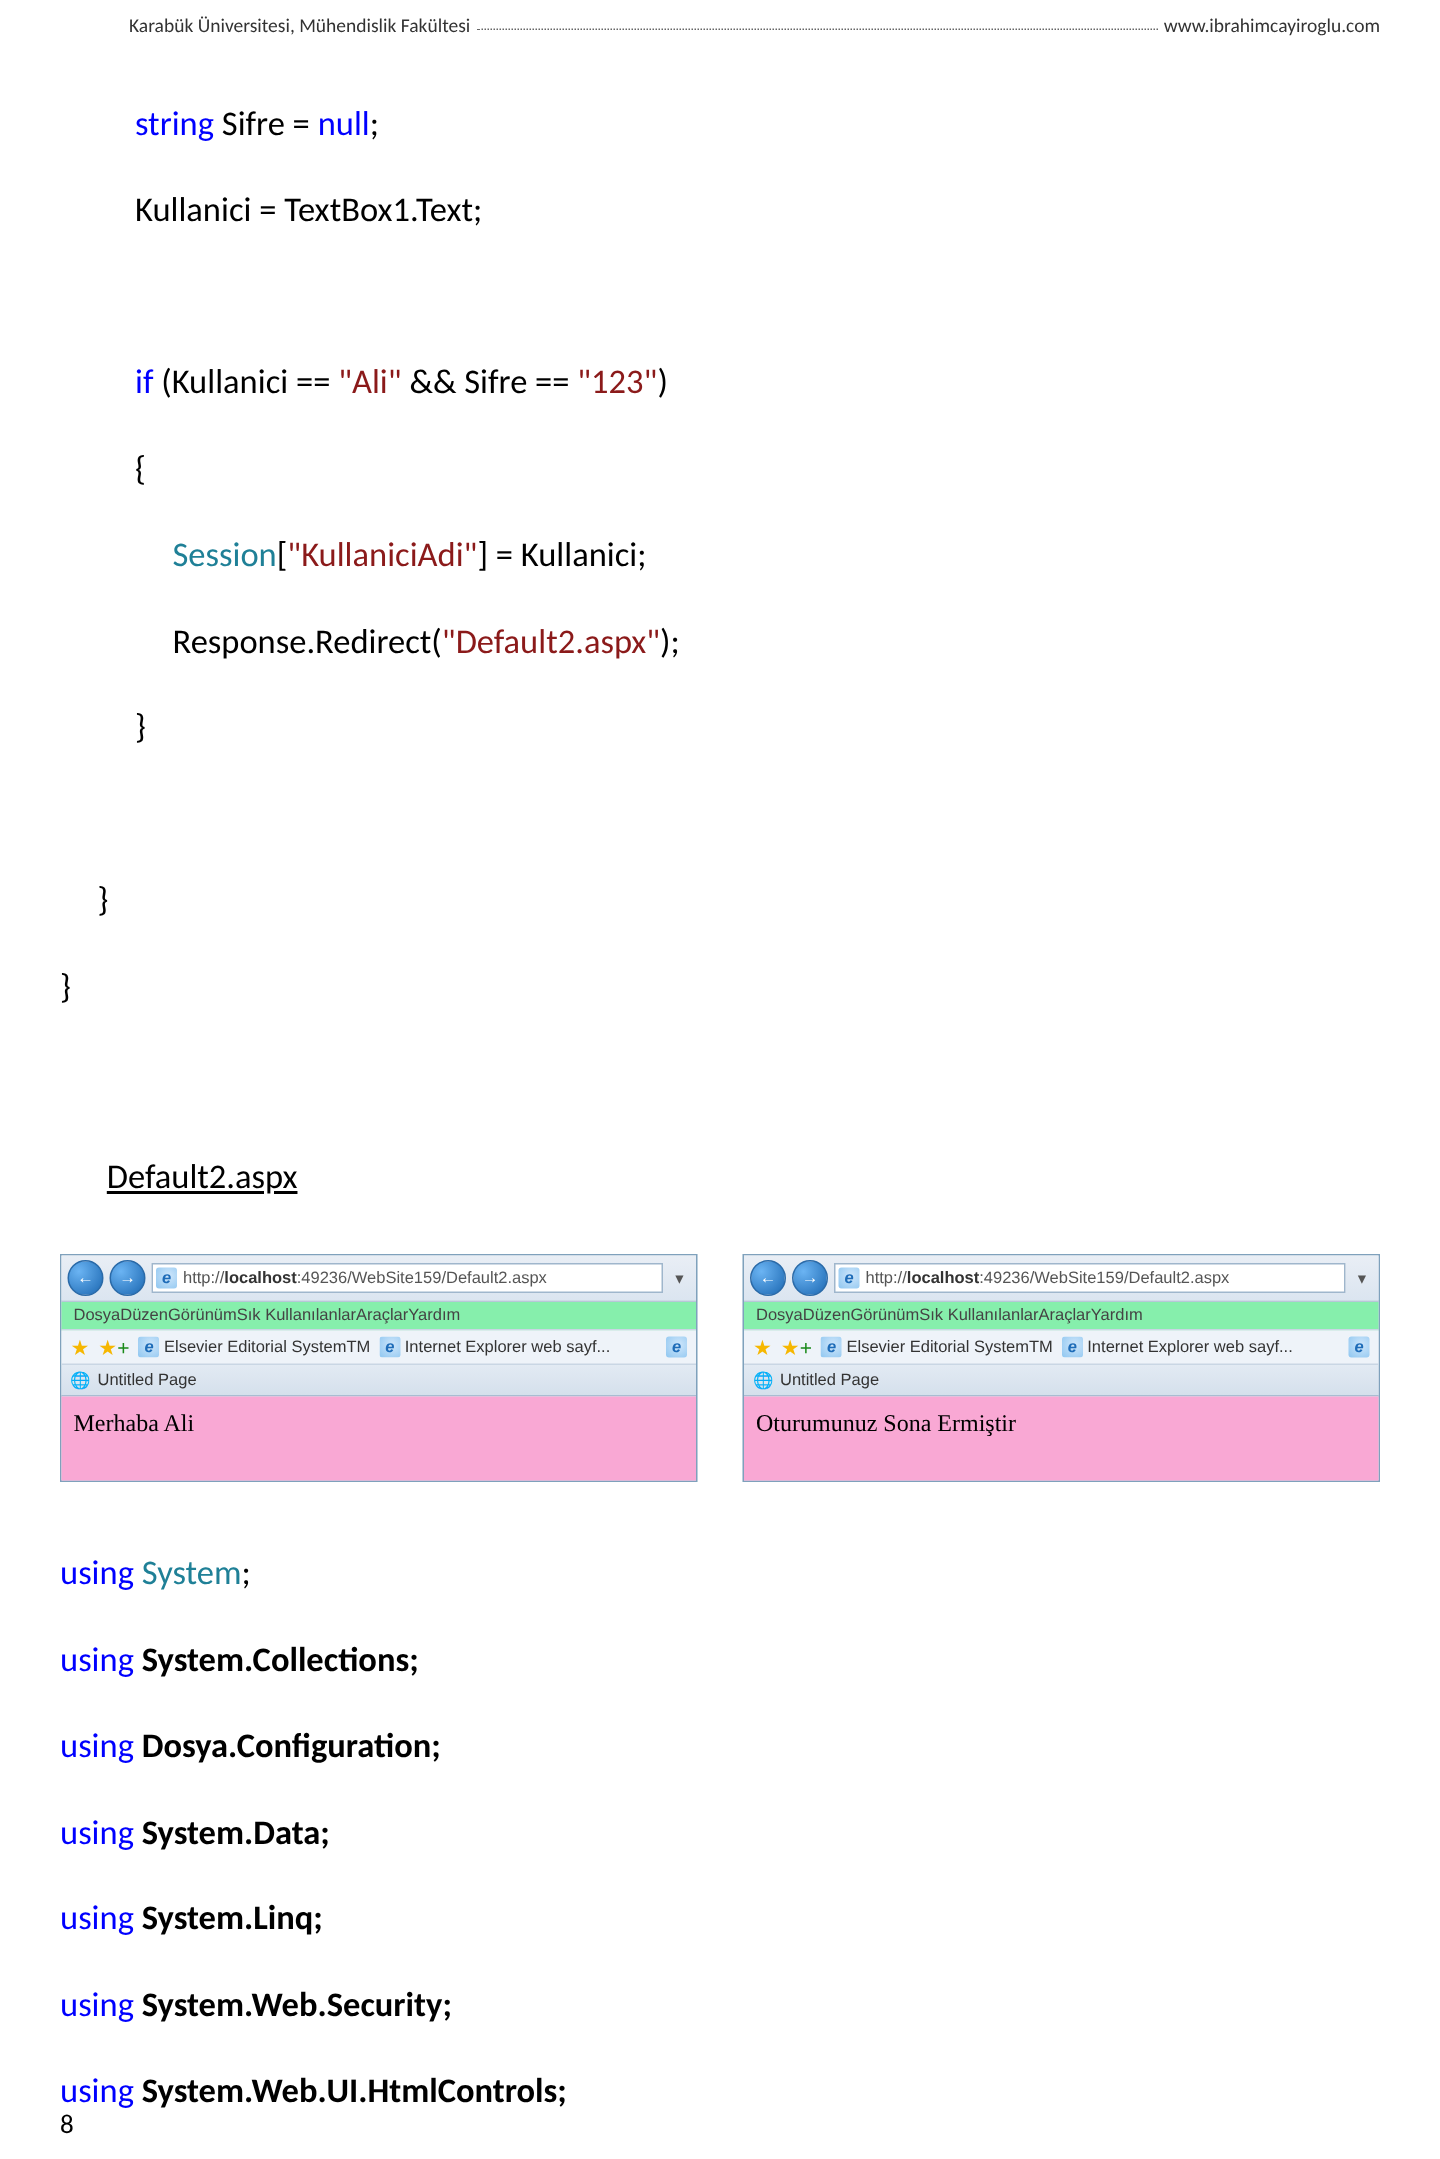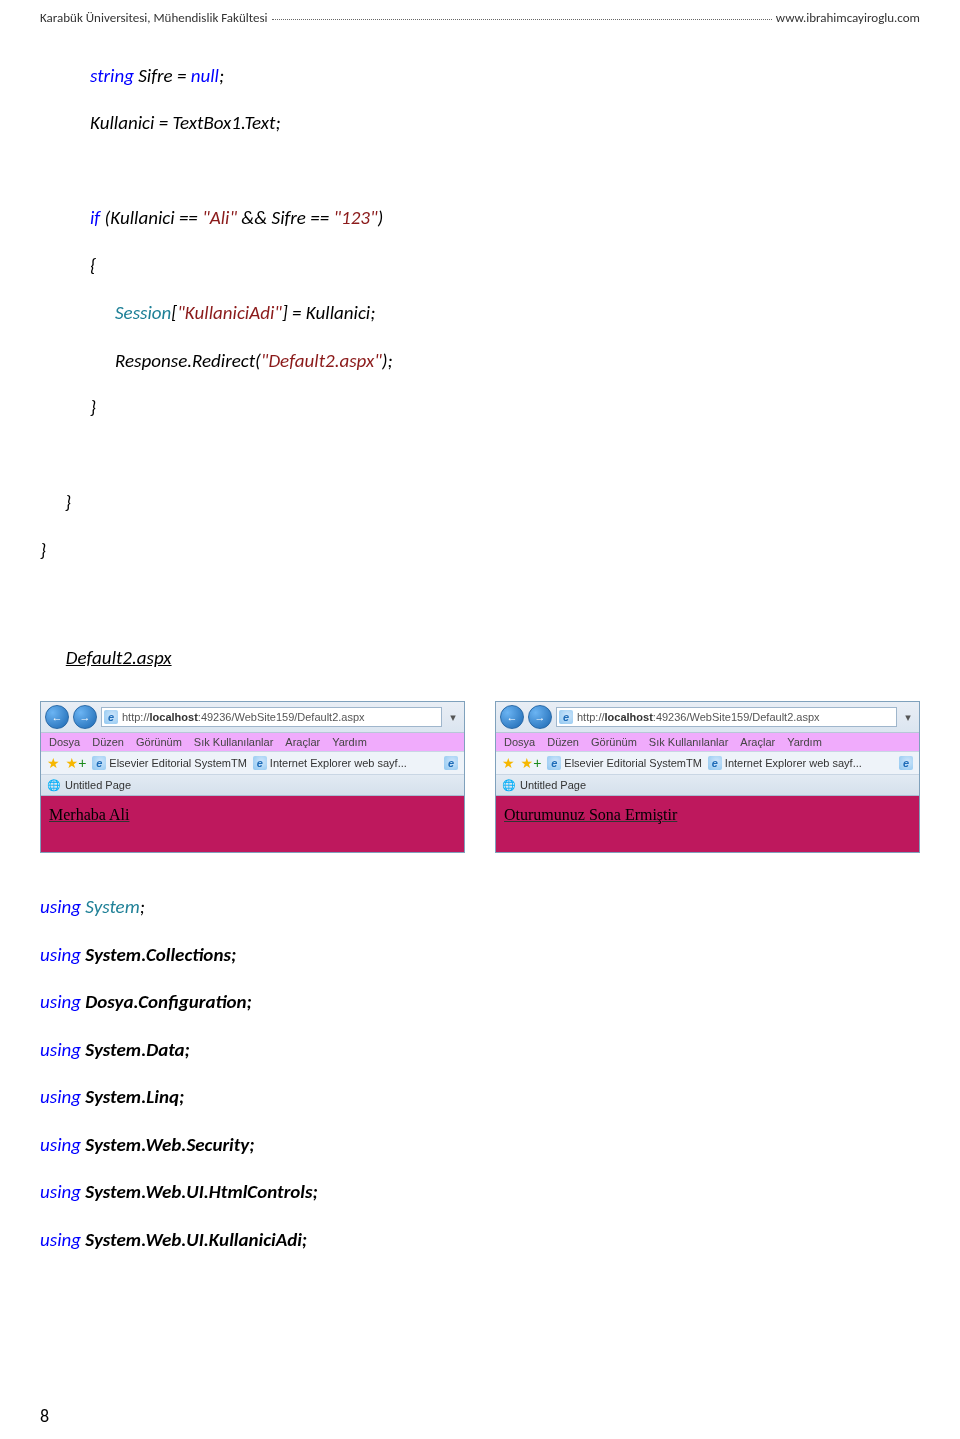--- a/index.html
+++ b/index.html
@@ -16,38 +16,37 @@
     position: relative;
     width: 960px; height: 1439px;
     box-sizing: border-box;
   }
   .header-row {
     position: absolute;
     top: 10px; left: 40px; right: 40px;
     font-size: 13px; color: #333;
     display: flex; align-items: center;
   }
-  .header-left { white-space: nowrap; }
+  .header-left { white-space: nowrap; margin-left: 46px; }
   .header-dots {
     flex: 1 1 auto;
     border-bottom: 1px dotted #666;
     margin: 0 4px 4px 4px;
     height: 8px;
   }
   .header-right { white-space: nowrap; }
   .content {
     position: absolute;
     top: 40px; left: 40px; right: 40px; bottom: 30px;
   }
   .code {
     font-family: Calibri, "Segoe UI", Arial, sans-serif;
-    font-size: 19px;
+    font-size: 23px;
     line-height: 1.25;
     white-space: pre;
-    font-style: italic;
   }
   .underline { text-decoration: underline; }
   .kw { color: #0000ff; }
   .str { color: #8b1a1a; }
   .cls { color: #1f8097; }   
   .bold { font-weight: 700; }
   .body-line-left { padding-left: 25px; }
   .body-line-left2 { padding-left: 50px; }
   .body-line-left3 { padding-left: 75px; }
 
@@ -95,23 +94,23 @@
     width: 14px; height: 14px;
     display: inline-flex; align-items: center; justify-content: center;
     color: #1e6cb8; font-weight: bold; font-style: italic;
     background: radial-gradient(circle at 60% 40%, #cfe6fb, #8ec6f0);
     border-radius: 2px;
   }
   .url-text { color: #555; font-size: 11px; white-space: nowrap; }
   .url-text .bold { font-weight: 700; color: #333; text-align: center; }
   .drop { width: 14px; height: 18px; display: inline-flex; align-items:center; justify-content:center; color:#555; }
   .bp-menu {
-    display: flex; gap: 12px;
+    display: flex; 
     padding: 3px 8px;
-    background: #f0abfc;
+    background: #86efac;
     border-bottom: 1px solid #c9d6e4;
     font-size: 11px; color: #444;
   }
   .bp-favbar {
     display: flex; align-items: center; gap: 6px;
     padding: 3px 6px;
     background: #eef3f9;
     border-bottom: 1px solid #c9d6e4;
     font-size: 11px; color: #333;
     overflow: hidden;
@@ -132,24 +131,23 @@
     padding: 3px 6px;
     background: linear-gradient(#e2eaf3, #d5e0ec);
     border-bottom: 1px solid #a9bdd2;
     font-size: 11px;
   }
   .tab-icon {
     width: 14px; height: 14px; display:inline-flex; align-items:center; justify-content:center;
     color:#1e6cb8;
   }
   .bp-body {
-    background: #be185d;
+    background: #f9a8d4;
     padding: 10px 8px 18px 8px;
     min-height: 28px;
-    text-decoration: underline;
   }
   .bp-body-text {
     font-family: "Times New Roman", Times, serif;
     font-size: 16px;
     color: #000;
   }
   .page-number {
     position: absolute;
     left: 40px; bottom: 12px;
     font-size: 18px; color: #000;

